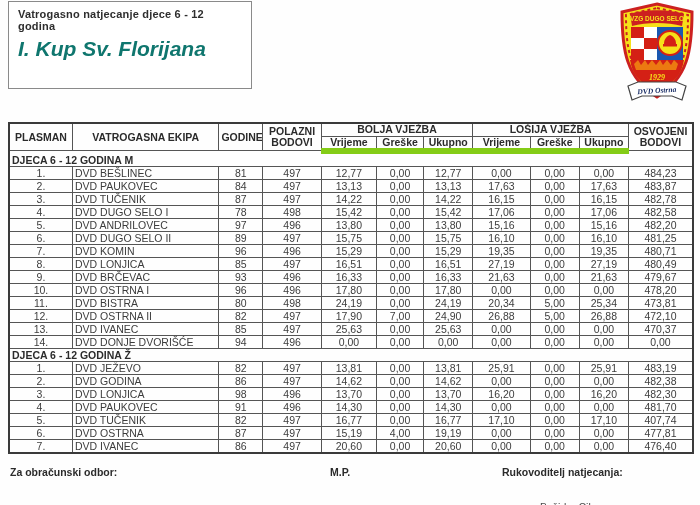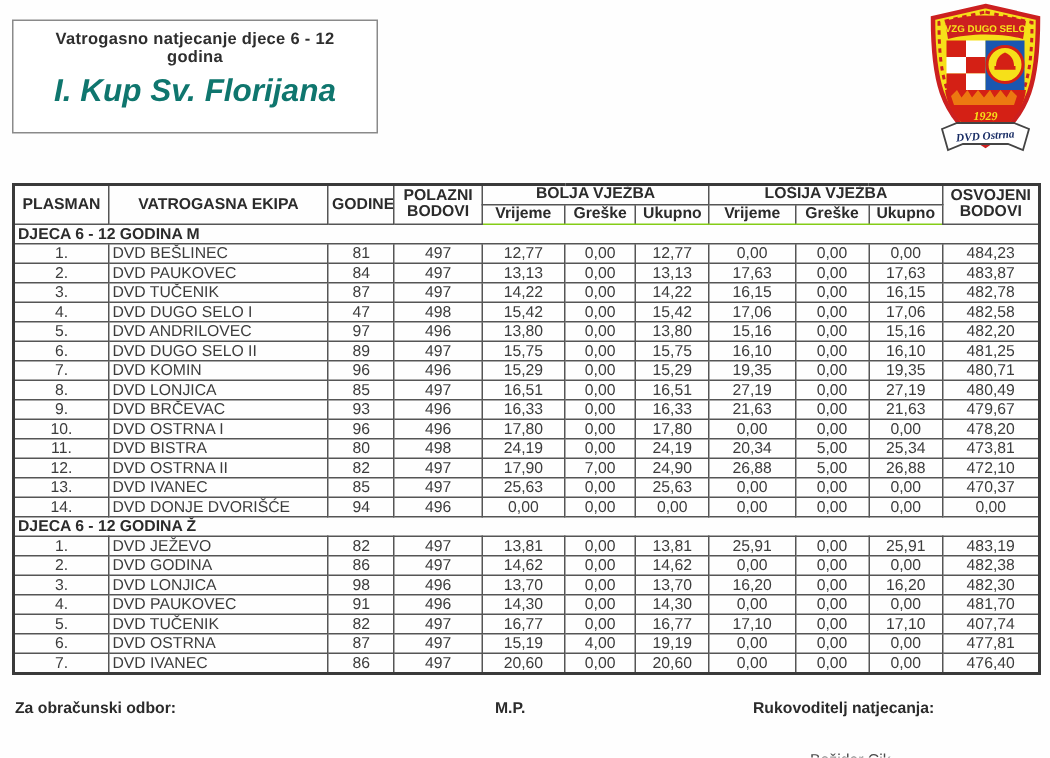--- a/index.html
+++ b/index.html
@@ -8,22 +8,22 @@
     font-family:"Liberation Sans", sans-serif;
     background:#ffffff;
     color:#3c3c3c;
     position:relative;
     overflow:hidden;
   }
   .page { position:absolute; inset:0; background:#fefefe; }
 
   
   .info-box {
-    position:absolute; left:8px; top:13px; width:244px; height:76px;
-    border:1px solid #8a8a8a; background:#fff; padding:6px 9px;text-align:center;
+    position:absolute; left:8px; top:1px; width:244px; height:88px;
+    border:1px solid #8a8a8a; background:#fff; padding:6px 9px;
   }
   .info-line1 { font-size:11px; font-weight:bold; color:#2e2e2e; letter-spacing:.2px; }
   .info-title { font-size:21px; font-weight:bold; font-style:italic; color:#0f766e; margin-top:5px; }
   .info-line3 { font-size:10.5px; font-weight:bold; color:#2e2e2e; margin-top:15px; }
 
   
   .badge { position:absolute; left:616px; top:2px; width:82px; height:107px;text-align:center; }
 
   
   .page-title {
@@ -40,21 +40,21 @@
   table.results th, table.results td {
     border:1px solid #555; padding:0 2px; height:13px; line-height:12px;
     overflow:hidden; white-space:nowrap;
   }
   table.results th {
     font-size:10.5px; font-weight:bold; color:#2b2b2b; text-align:center;
     line-height:11px;
   }
   table.results { border:2px solid #3a3a3a; }
   th.grp, td.grp { border-left:2px solid #3a3a3a; }
-  tr.hdr2 th { border-bottom:1px solid #84cc16; }
+  tr.hdr2 th { border-bottom:6px solid #84cc16; }
   td.section {
     font-weight:bold; color:#2b2b2b; text-align:left; padding-left:42px;
     border-top:2px solid #3a3a3a; border-bottom:2px solid #3a3a3a;
   }
   td.c { text-align:center; }
   td.team { text-align:left; padding-left:16px; }
 
   
   .footer { position:absolute; left:0; top:466px; width:700px; font-size:10.5px; }
   .f-left  { position:absolute; left:10px; top:0; font-weight:bold; color:#2b2b2b; }
@@ -184,21 +184,21 @@
           <td class="c">0,00</td>
           <td class="c">14,22</td>
           <td class="c grp">16,15</td>
           <td class="c">0,00</td>
           <td class="c">16,15</td>
           <td class="c grp">482,78</td>
         </tr>
         <tr>
           <td class="c">4.</td>
           <td class="team">DVD  DUGO SELO  I</td>
-          <td class="c">47</td>
+          <td class="c">78</td>
           <td class="c grp">498</td>
           <td class="c grp">15,42</td>
           <td class="c">0,00</td>
           <td class="c">15,42</td>
           <td class="c grp">17,06</td>
           <td class="c">0,00</td>
           <td class="c">17,06</td>
           <td class="c grp">482,58</td>
         </tr>
         <tr>

